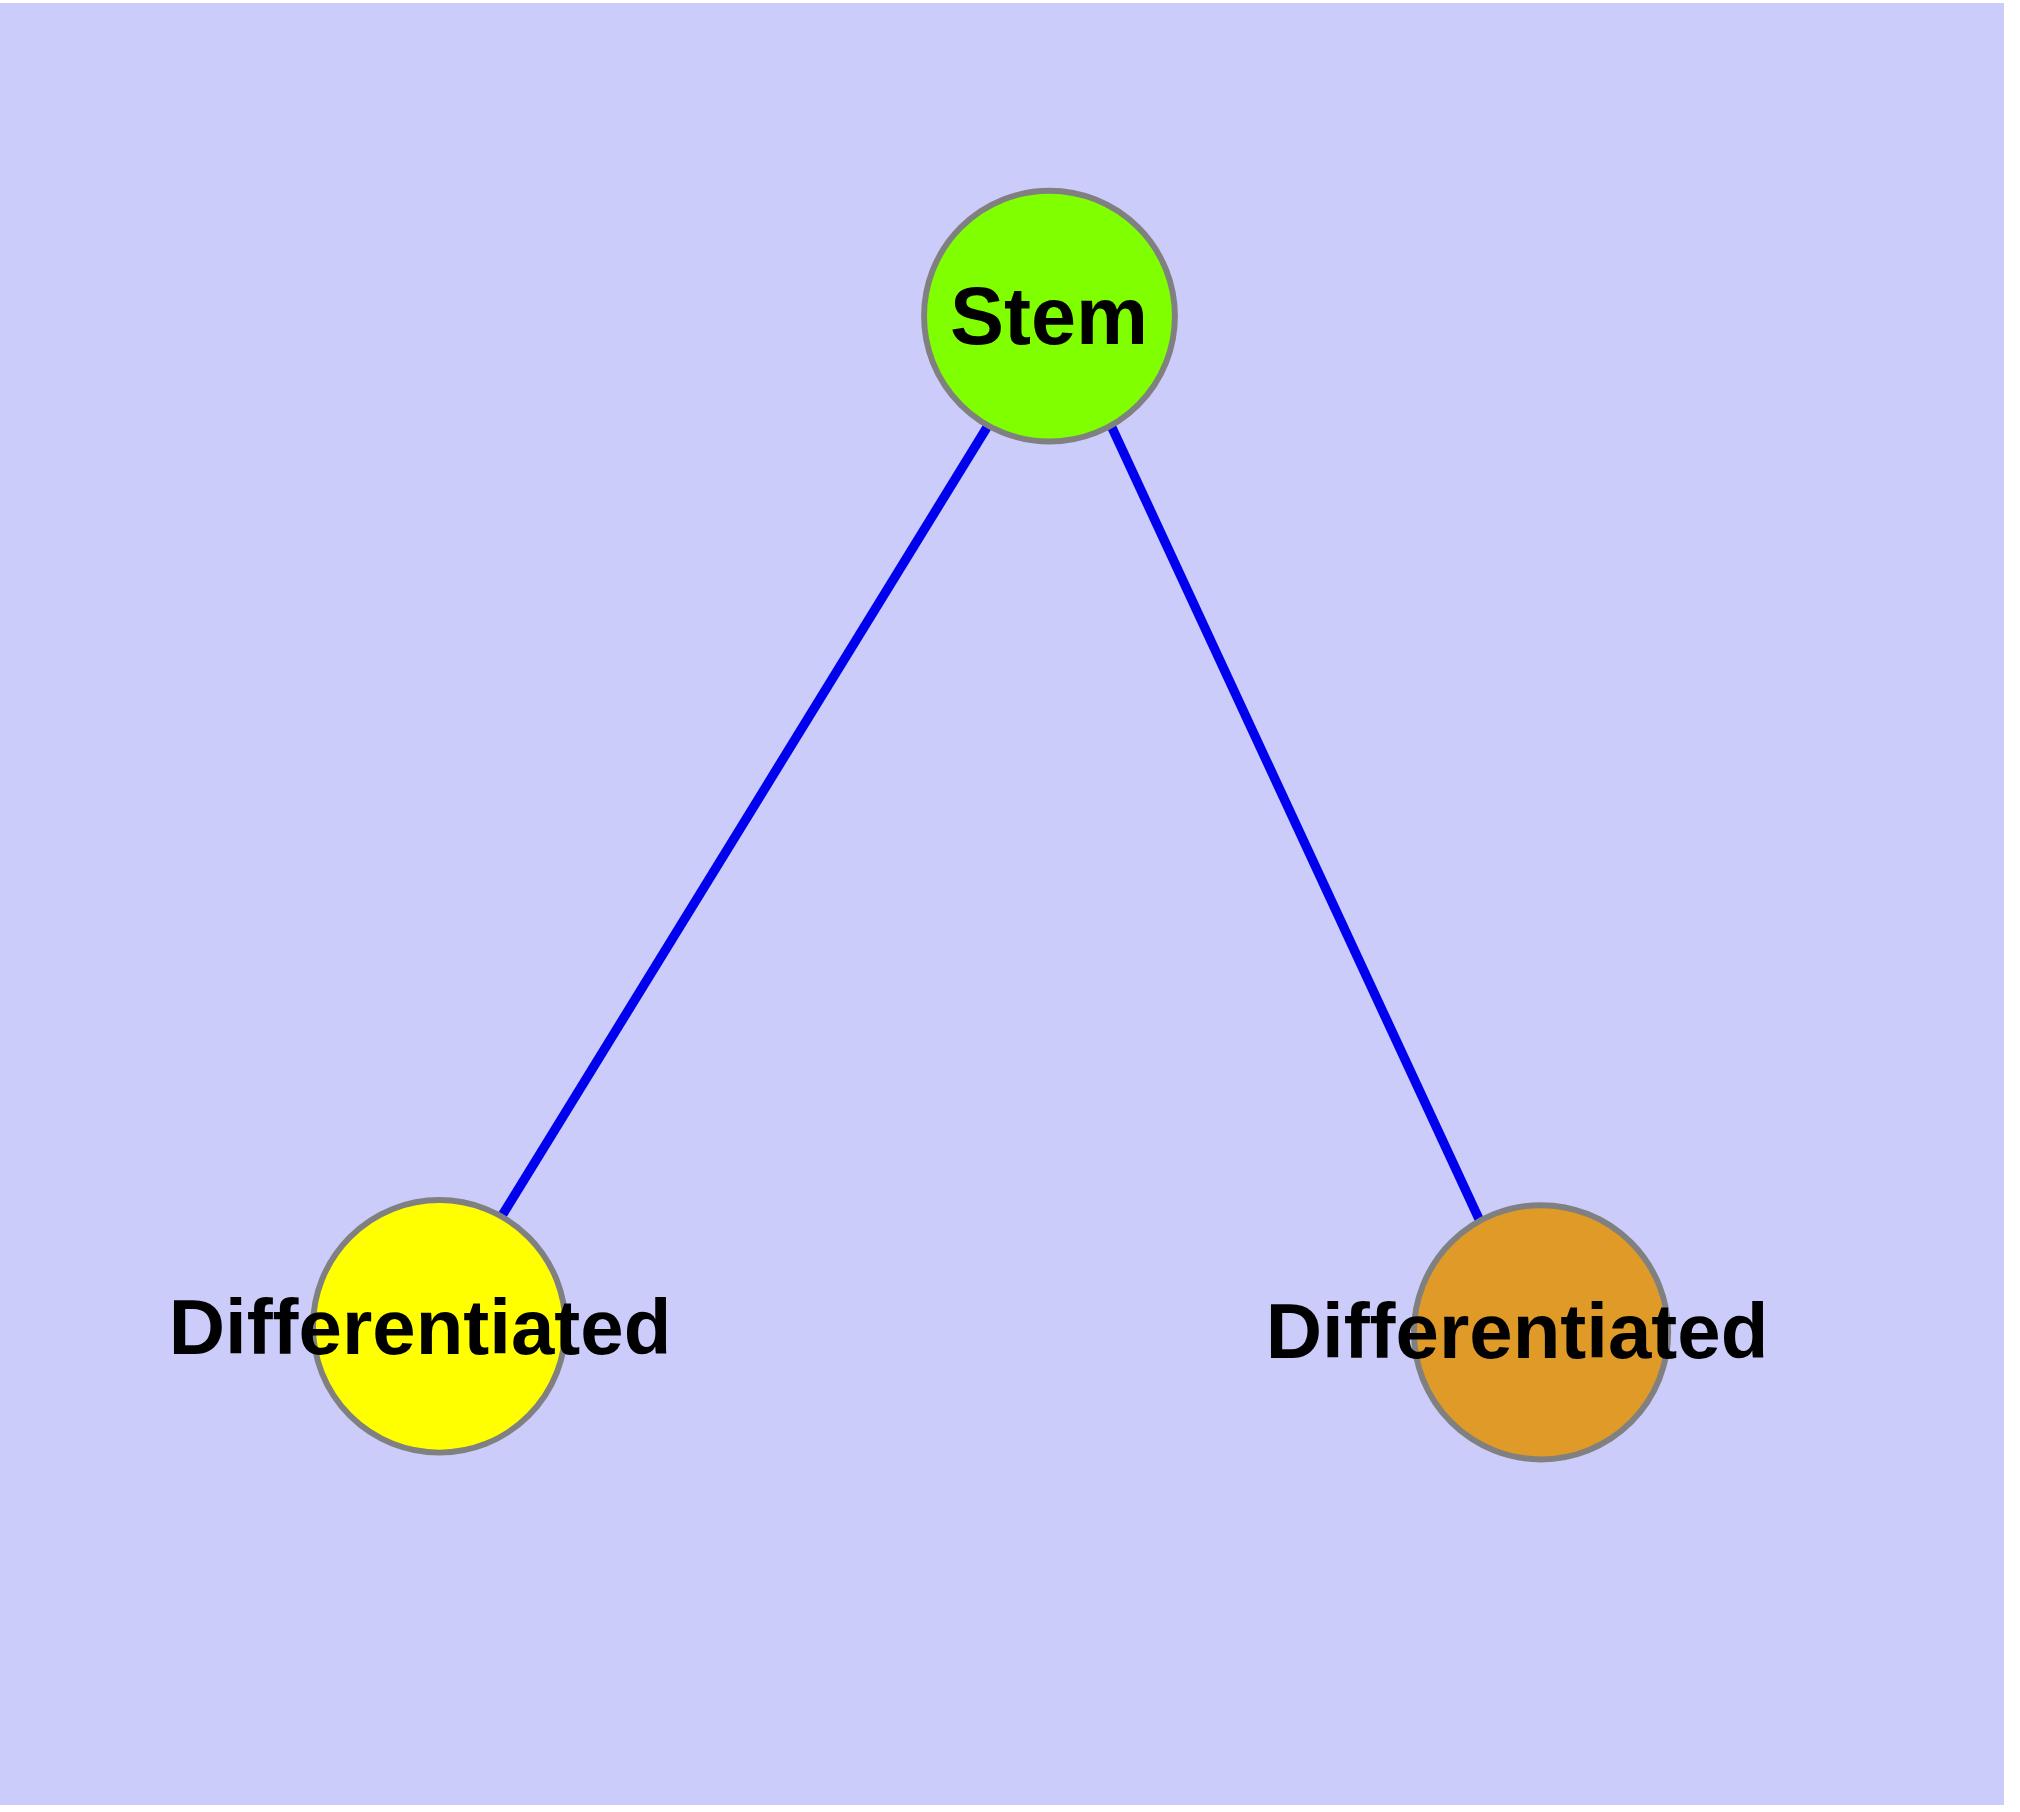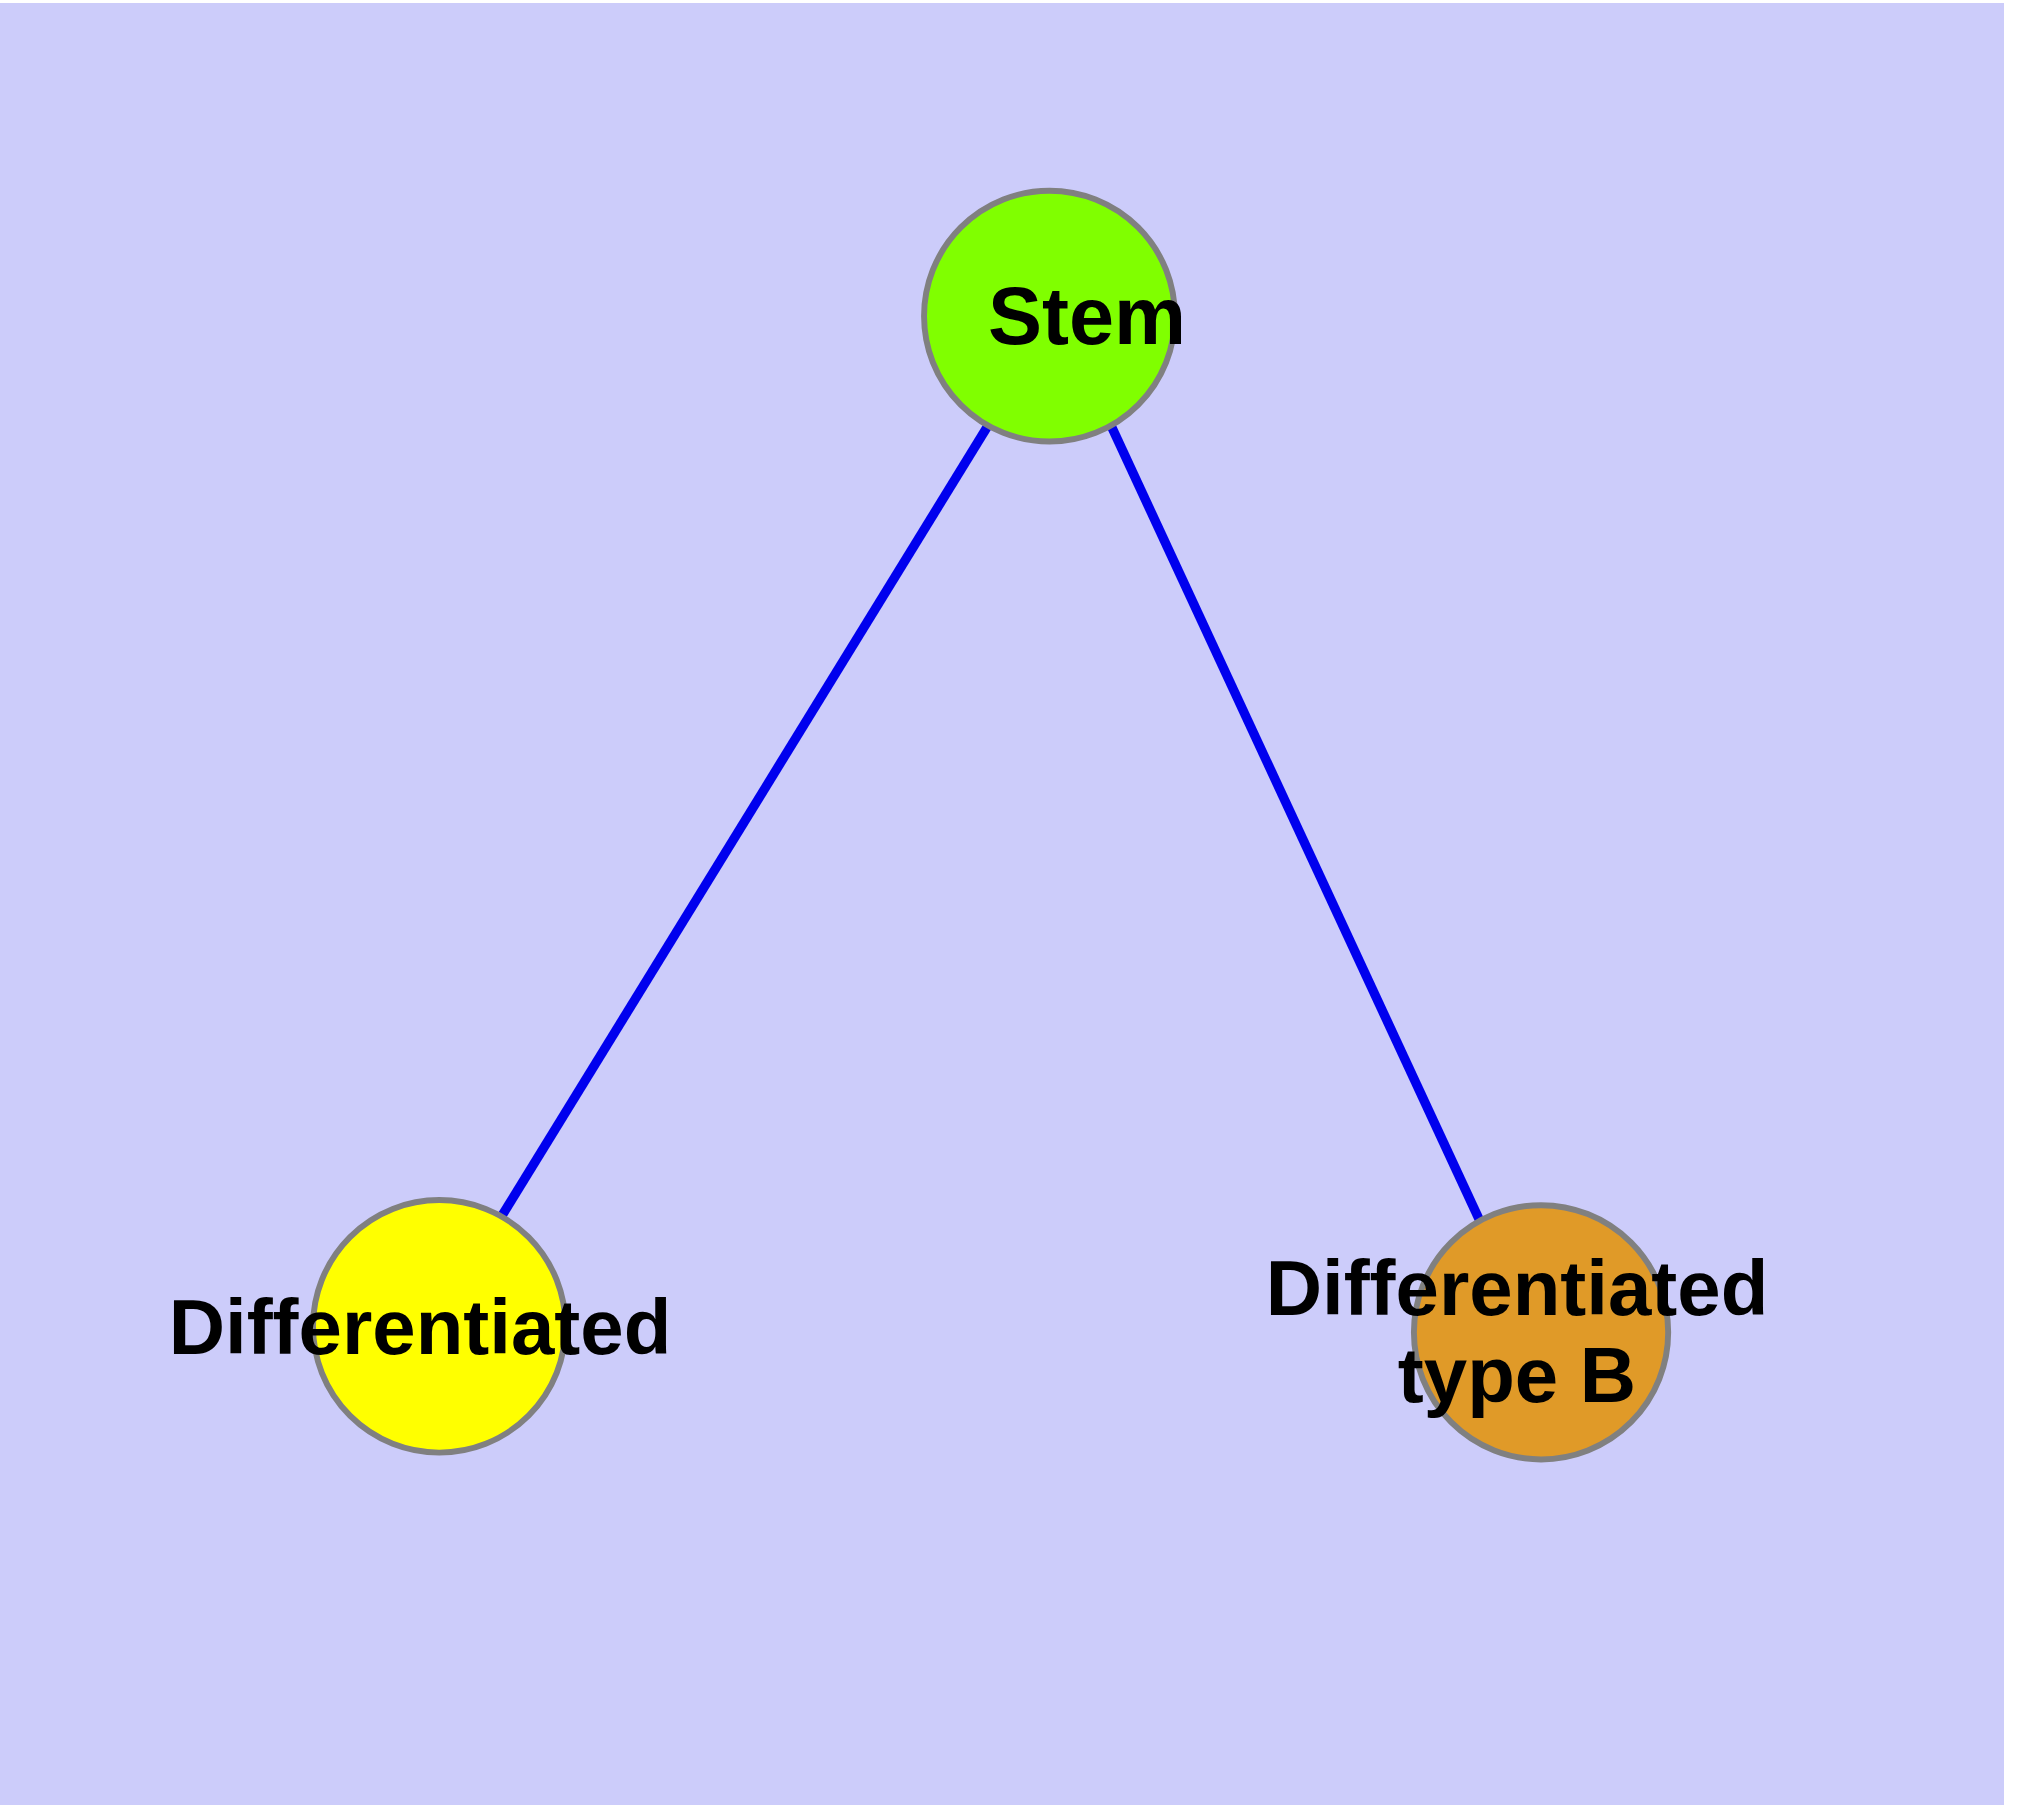--- a/index.html
+++ b/index.html
@@ -42,21 +42,21 @@
     font-family: "Liberation Sans", sans-serif;
     font-weight: bold;
     text-align: center;
     line-height: 1.12;
     white-space: nowrap;
     -webkit-font-smoothing: antialiased;
     pointer-events: none;
   }
   .label-stem {
     font-size: 81px;
-    left: 1087px;
+    left: 1049px;
     top: 316px;
     transform: translate(-50%, -50%);
   }
   .label-childA {
     font-size: 78px;
     left: 420px;
     top: 1328px;
     transform: translate(-50%, -50%);
   }
   .label-childB {
@@ -91,17 +91,16 @@
   <div class="node-label label-stem">
     <span class="label-line">Stem</span>
   </div>
 
   <div class="node-label label-childA">
     <span class="label-line">Differentiated</span>
   </div>
 
   <div class="node-label label-childB">
     <span class="label-line">Differentiated</span>
-    <span class="label-line">type B</span>
   </div>
 
 </div>
 
 
 </body></html>

